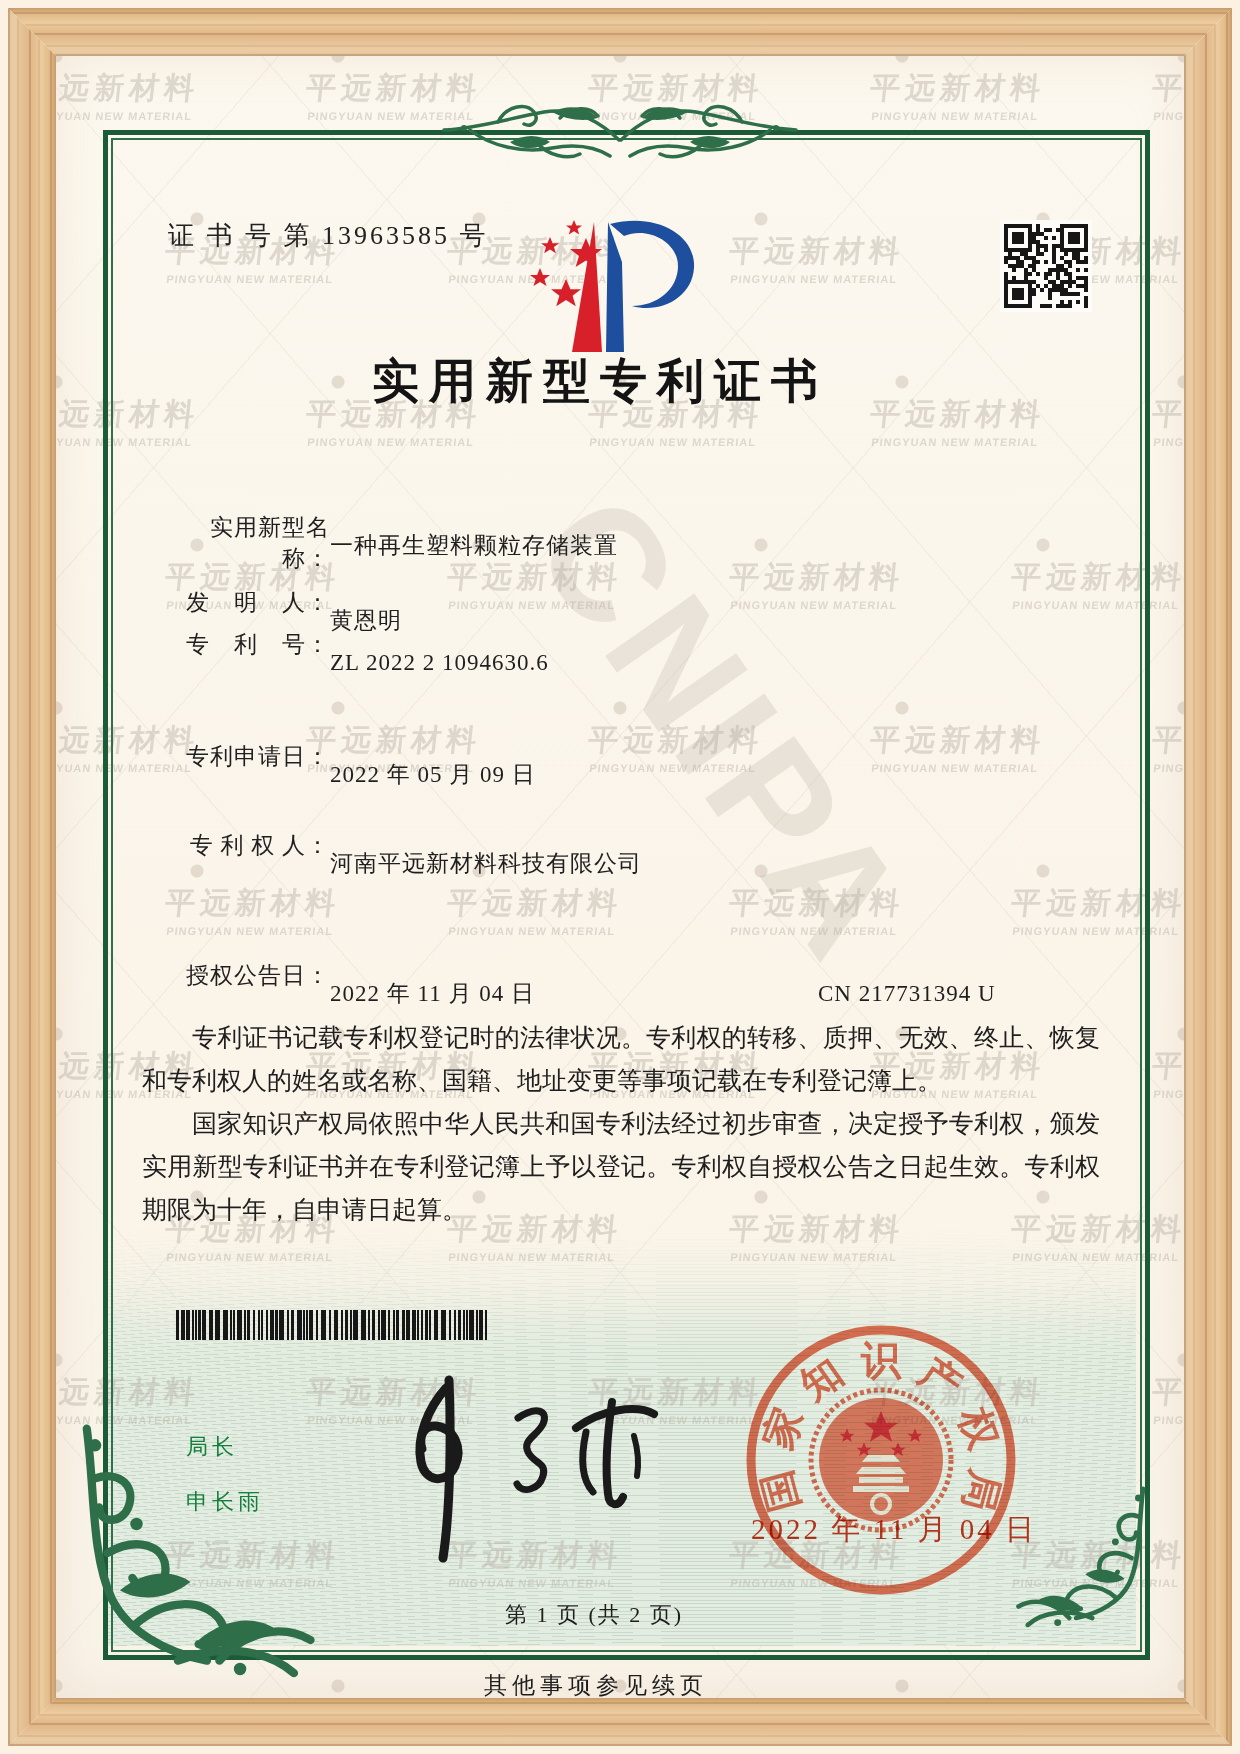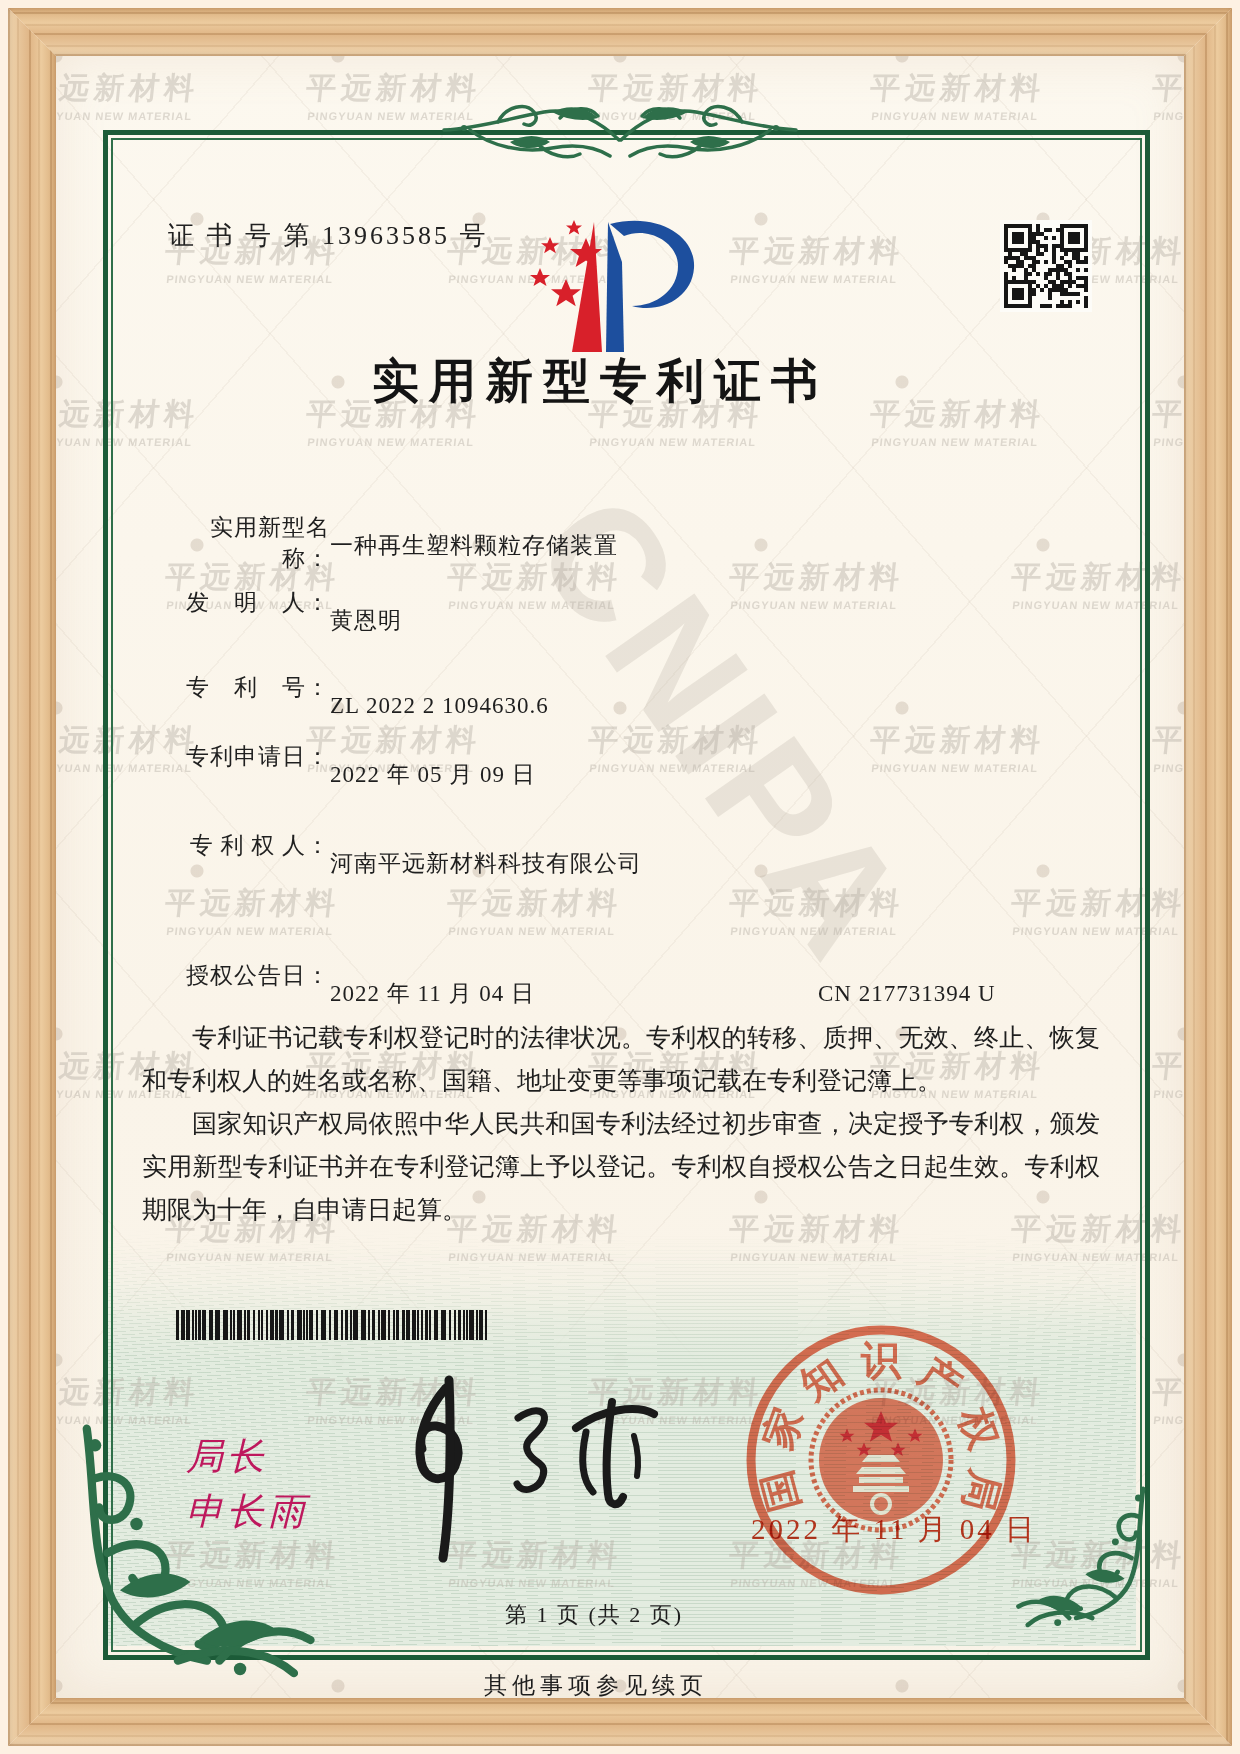--- a/index.html
+++ b/index.html
@@ -68,22 +68,22 @@
   .frow{position:absolute;left:170px;display:flex;font-size:23px;color:#1f1f1f;letter-spacing:1px;text-align:right;}
   .frow .lab{flex:0 0 160px;}
   .frow .val{max-width:720px;line-height:37px;margin-top:15px;}
   .frow.addr .val{width:600px;}
   .grant-right{position:absolute;left:648px;top:0;display:flex;}
   .paras{position:absolute;left:142px;top:1016px;width:958px;font-size:25px;
     line-height:43px;text-align:justify;color:#1e1e1e;}
   .paras p{margin:0;text-indent:2em;}
   .barcode{position:absolute;left:176px;top:1310px;width:318px;height:30px;}
   .barcode div{position:absolute;top:0;height:30px;background:#161616;}
-  .dir{position:absolute;left:186px;font-size:37px;color:#be185d;letter-spacing:4px;
-    font-family:"Liberation Sans","DejaVu Sans",sans-serif;font-style:italic;}
+  .dir{position:absolute;left:186px;font-size:22px;color:#15803d;letter-spacing:4px;
+    font-family:"Liberation Sans","DejaVu Sans",sans-serif;}
   .sig{position:absolute;left:350px;top:1366px;}
   .seal-wrap{position:absolute;left:742px;top:1318px;width:280px;height:280px;
     mix-blend-mode:multiply;opacity:.92;}
   .seal-date{position:absolute;left:700px;top:1510px;width:388px;text-align:center;
     font-size:29px;letter-spacing:3px;color:#cb3a22;mix-blend-mode:multiply;}
   .pageinfo{position:absolute;left:94px;top:1600px;width:1000px;text-align:center;
     font-size:22px;letter-spacing:2px;color:#1d1d1d;}
   .footnote{position:absolute;left:96px;top:1670px;width:1000px;text-align:center;
     font-size:23px;letter-spacing:5px;color:#1d1d1d;}
   .seal-ring-text text{font-size:40px;font-weight:700;fill:#e8684c;
@@ -584,21 +584,21 @@
   <div class="title">实用新型专利证书</div>
 
   <div class="frow" style="top:512px">
     <span class="lab">实用新型名称：</span>
     <span class="val">一种再生塑料颗粒存储装置</span>
   </div>
   <div class="frow" style="top:587px">
     <span class="lab">发　明　人：</span>
     <span class="val">黄恩明</span>
   </div>
-  <div class="frow" style="top:672px">
+  <div class="frow" style="top:629px">
     <span class="lab">专　利　号：</span>
     <span class="val">ZL 2022 2 1094630.6</span>
   </div>
   <div class="frow" style="top:741px">
     <span class="lab">专利申请日：</span>
     <span class="val">2022 年 05 月 09 日</span>
   </div>
   <div class="frow" style="top:830px">
     <span class="lab">专 利 权 人：</span>
     <span class="val">河南平远新材料科技有限公司</span>

